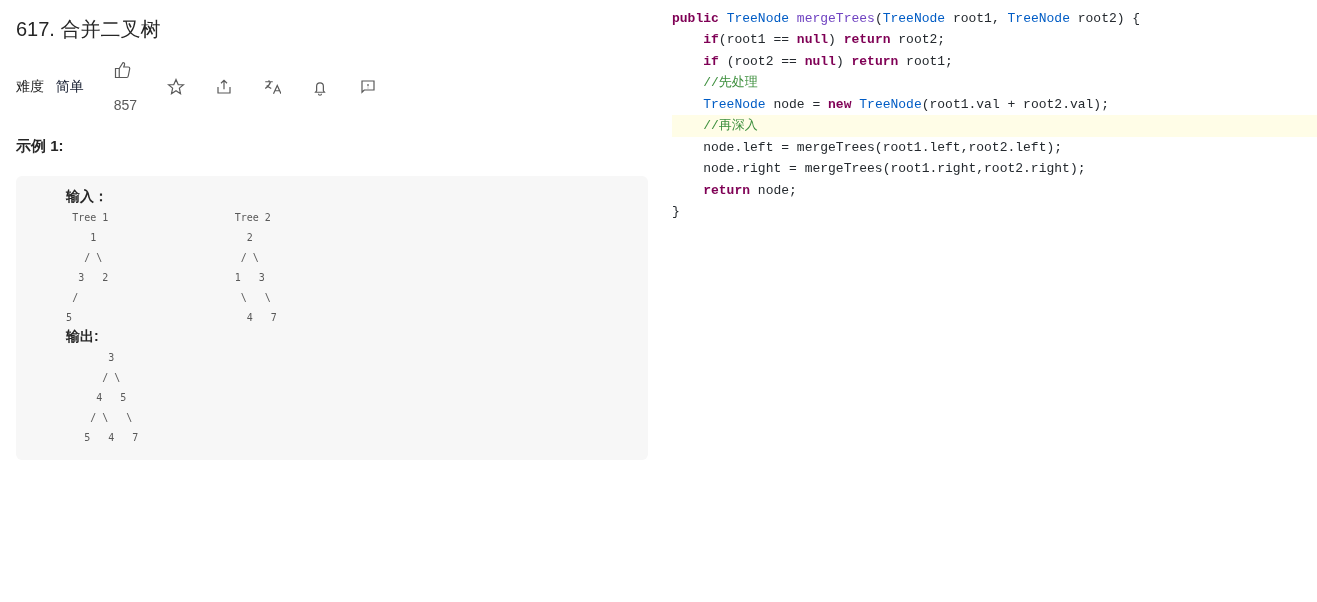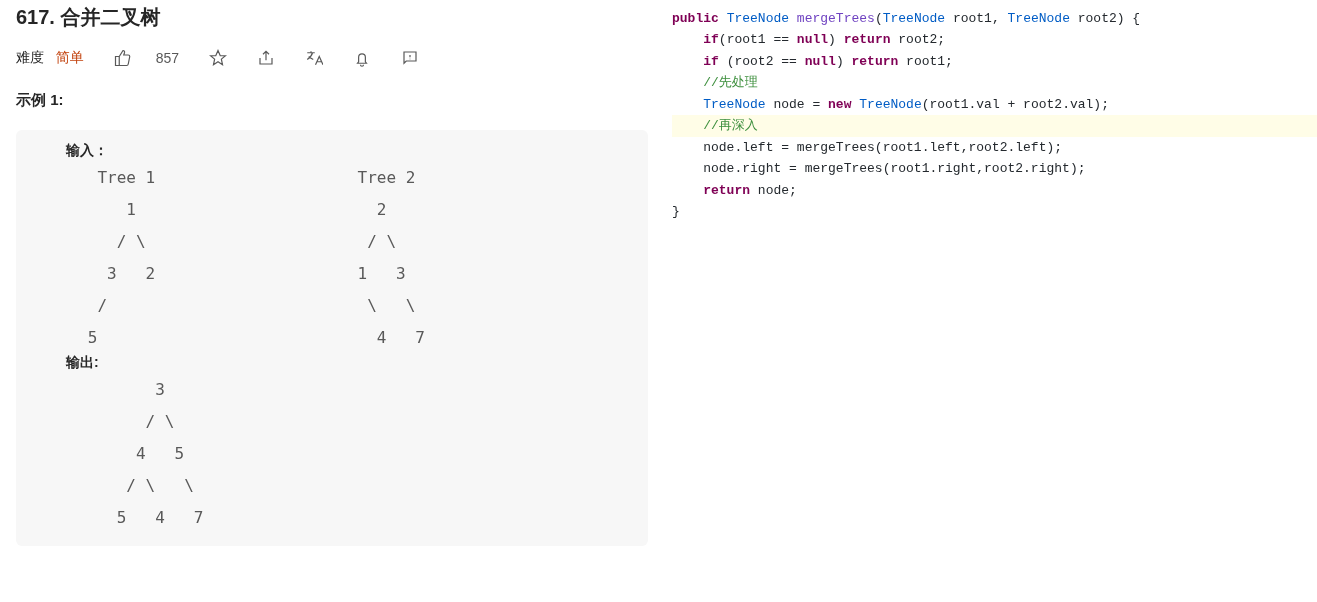--- a/index.html
+++ b/index.html
@@ -1,29 +1,29 @@
 <!DOCTYPE html>
 <html><head>
 <meta charset="utf-8">
 <style>
   * { margin: 0; padding: 0; box-sizing: border-box; }
   html, body { width: 1317px; height: 602px; font-family: -apple-system, BlinkMacSystemFont, "Segoe UI", "PingFang SC", "Microsoft YaHei", sans-serif; background: #fff; color: #262626; overflow: hidden; }
   .container { display: flex; width: 100%; height: 100%; }
   .left-pane { width: 660px; padding: 0 12px 0 16px; overflow: hidden; }
   .right-pane { flex: 1; position: relative; }
-  .title-row { font-size: 20px; font-weight: 700; color: #262626; padding-top: 4px; padding-bottom: 6px; }
+  .title-row { font-size: 20px; font-weight: 400; color: #262626; padding-top: 16px; padding-bottom: 6px; }
   .meta-row { display: flex; align-items: center; gap: 30px; font-size: 14px; color: #595959; padding: 12px 0 18px 0; }
   .difficulty-label { color: #262626; text-align: right; }
-  .difficulty { color: #c2410c; }
-  .meta-item { display: inline-flex; align-items: center; gap: 24px; cursor: pointer; }
+  .difficulty { color: #0f172a; }
+  .meta-item { display: inline-flex; align-items: flex-start; gap: 18px; cursor: pointer; flex-direction: column; }
   .icon { width: 18px; height: 18px; display: inline-block; fill: none; stroke: #595959; stroke-width: 1.6; }
   .example-heading { font-size: 15px; font-weight: 700; color: #262626; margin: 6px 0 20px 0; }
   .example-block { background: #f7f7f7; border-radius: 6px; padding: 12px 14px; font-size: 14px; color: #262626; }
   .example-block strong { font-weight: 700; color: #262626; margin-left: 36px; }
-  .example-block pre { font-family: ui-monospace, SFMono-Regular, Menlo, Consolas, monospace; font-size: 16px; line-height: 2.0; color: #595959; white-space: pre; margin-top: 2px; }
+  .example-block pre { font-family: ui-monospace, SFMono-Regular, Menlo, Consolas, monospace; font-size: 10px; line-height: 2.0; color: #595959; white-space: pre; margin-top: 2px; }
   .code-editor { position: absolute; left: 12px; top: 8px; right: 0; font-family: Consolas, "Courier New", ui-monospace, monospace; font-size: 13px; line-height: 1.65; white-space: pre; }
   .code-editor .kw { color: #7f0055; font-weight: bold; }
   .code-editor .type { color: #005cc5; }
   .code-editor .fn { color: #6f42c1; }
   .code-editor .cm { color: #3d8f3d; }
   .code-editor .plain { color: #24292e; }
   .hl-line { background: #fffde7; display: inline-block; width: 100%; }
 </style>
 </head>
 <body>

